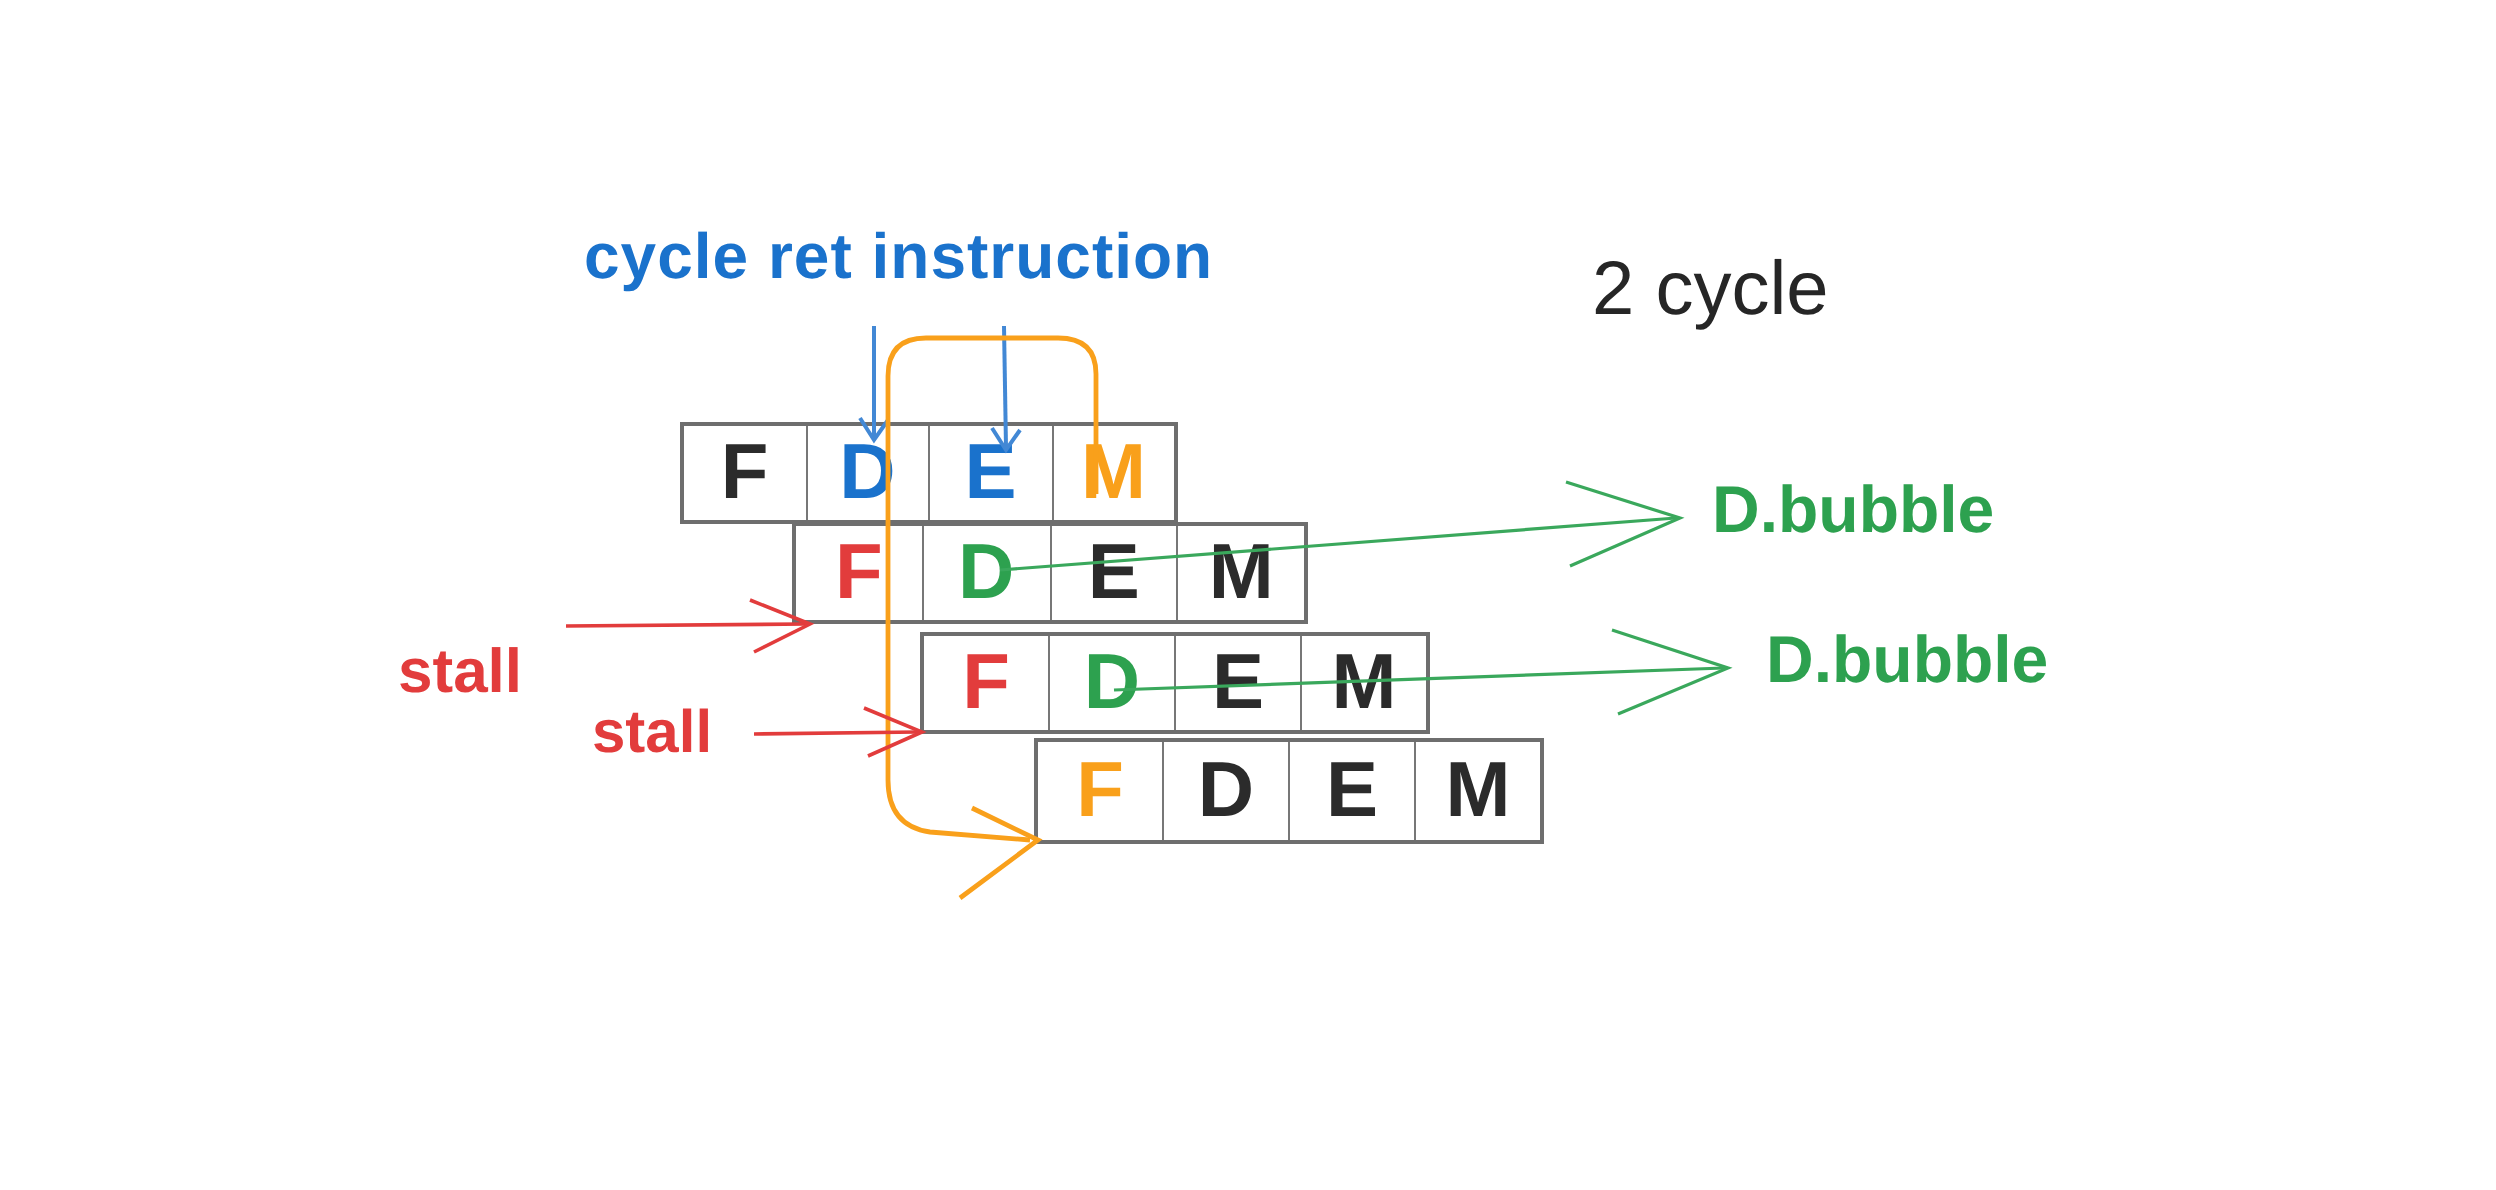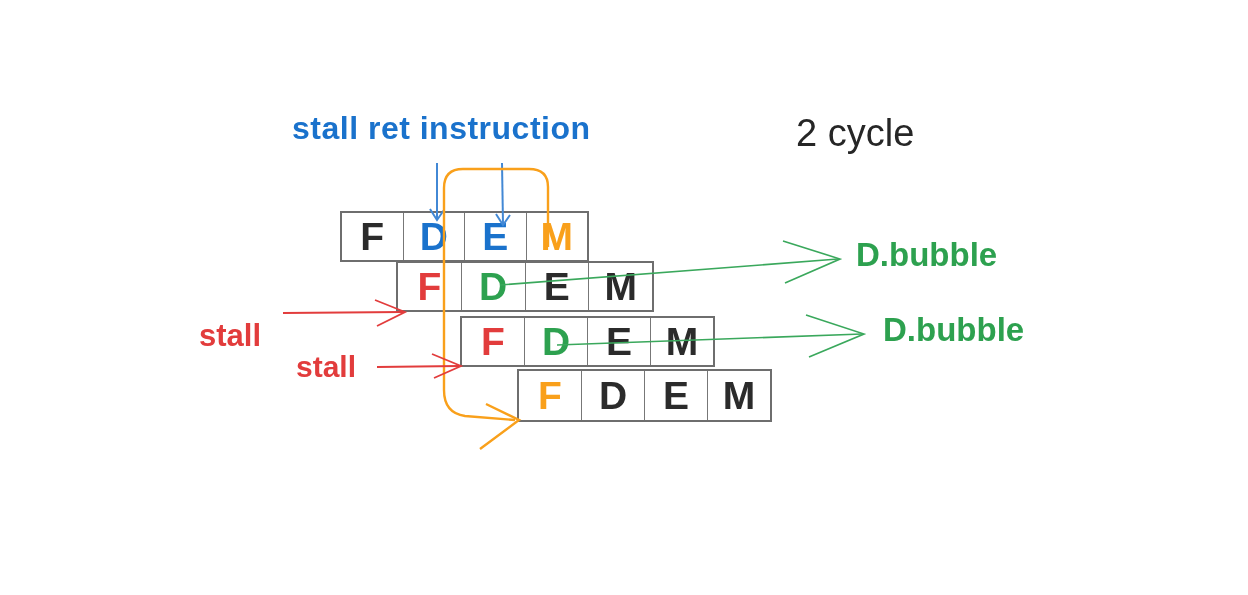--- a/index.html
+++ b/index.html
@@ -28,22 +28,22 @@
   #row-2{left:460px;top:316px;width:255px;height:51px;z-index:3;}
   #row-3{left:517px;top:369px;width:255px;height:53px;z-index:4;}
   #arrow-layer{position:absolute;left:0;top:0;z-index:10;pointer-events:none;}
   .txt{z-index:6;}
 </style>
 </head>
 <body>
 
 <div id="canvas">
 
-  <div class="txt" id="title" style="color: rgb(26, 114, 204);">stall ret instruction</div>
-  <div class="txt" id="cycle-note" style="color: rgb(38, 38, 38);">2 cycle</div>
+  <div class="txt" id="title" style="color: rgb(26, 114, 204);">cycle ret instruction</div>
+  <div class="txt" id="cycle-note" style="color: rgb(38, 38, 38); margin-top: 12px;">2 cycle</div>
   <div class="txt" id="stall-1" style="color: rgb(226, 60, 60);">stall</div>
   <div class="txt" id="stall-2" style="color: rgb(226, 60, 60);">stall</div>
   <div class="txt" id="bubble-1" style="color: rgb(45, 161, 79);">D.bubble</div>
   <div class="txt" id="bubble-2" style="color: rgb(45, 161, 79);">D.bubble</div>
 
   <div class="prow" id="row-0">
     <div class="cell">
         <span style="color: rgb(43, 43, 43);">F</span>
       </div>
     <div class="cell">

